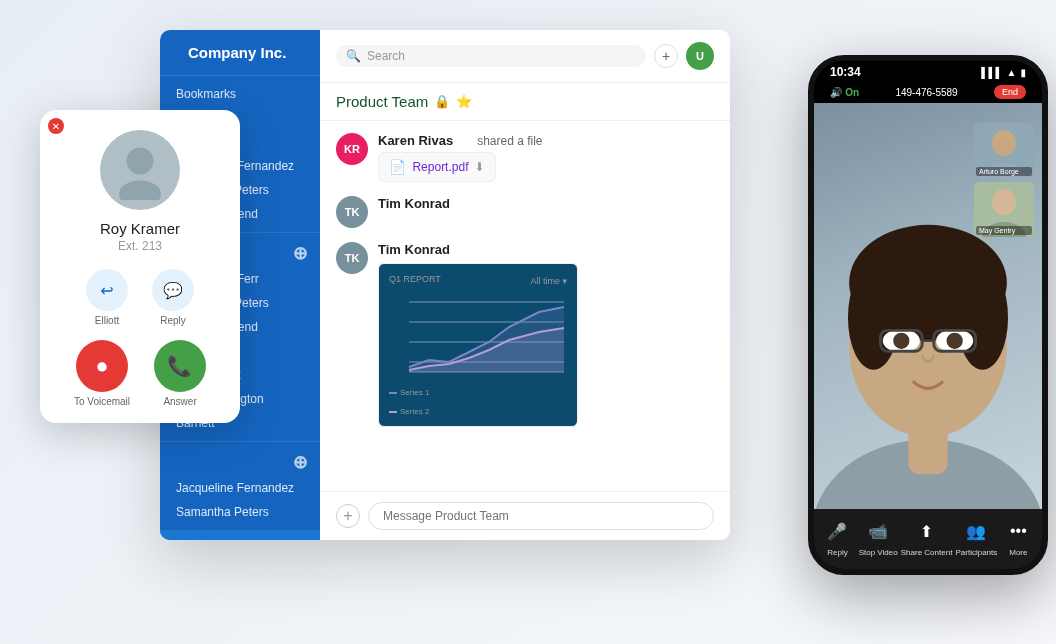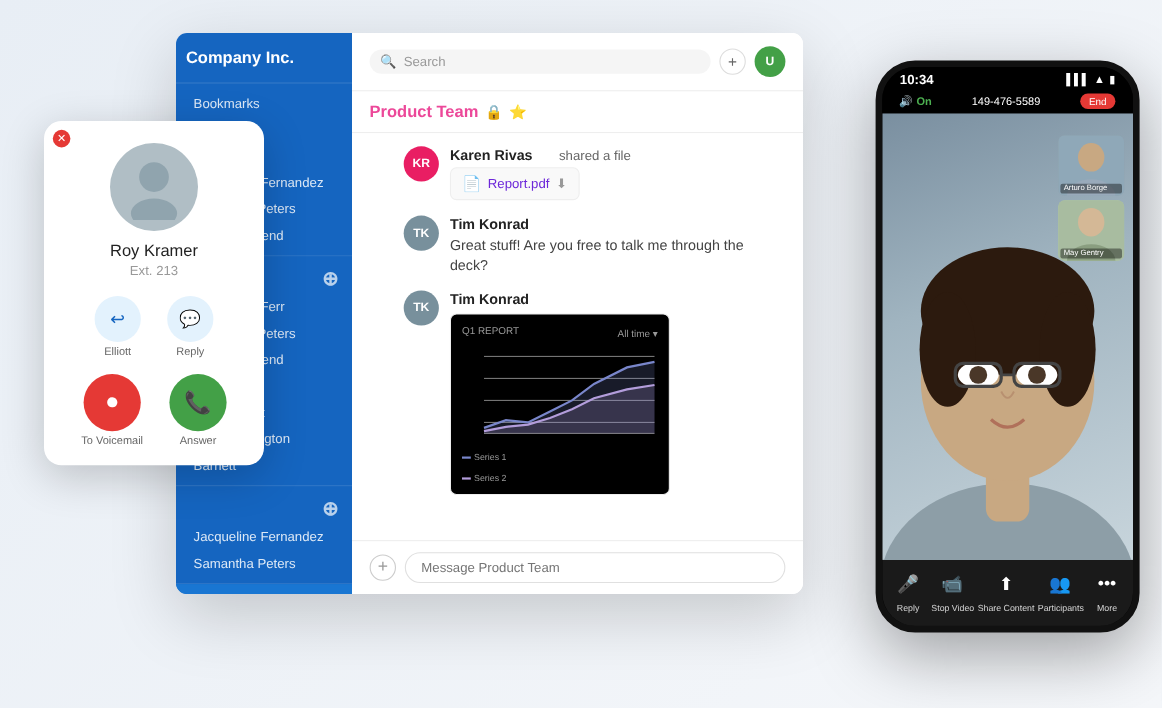--- a/index.html
+++ b/index.html
@@ -39,21 +39,21 @@
 
     
     .sidebar {
       width: 160px;
       background: #1565c0;
       display: flex;
       flex-direction: column;
       flex-shrink: 0;
     }
     .sidebar-header {
-      padding: 14px 9px;
+      padding: 14px 28px;
       color: #fff;
       font-size: 15px;
       font-weight: 700;
       border-bottom: 1px solid rgba(255,255,255,0.15);
     }
     .sidebar-section {
       padding: 6px 0;
       border-bottom: 1px solid rgba(255,255,255,0.1);
     }
     .sidebar-item {
@@ -151,22 +151,22 @@
     
     .channel-header {
       padding: 10px 16px;
       border-bottom: 1px solid #eee;
       display: flex;
       align-items: center;
       gap: 6px;
     }
     .channel-title {
       font-size: 15px;
-      font-weight: 700;
-      color: #ec4899;
+      font-weight: 400;
+      color: #14532d;
     }
     .channel-icon {
       color: #999;
       font-size: 13px;
     }
 
     
     .messages {
       flex: 1;
       overflow-y: auto;
@@ -183,21 +183,20 @@
       border-radius: 50%;
       background: #78909c;
       flex-shrink: 0;
       display: flex;
       align-items: center;
       justify-content: center;
       color: #fff;
       font-size: 11px;
       font-weight: 600;
       overflow: hidden;
-      margin-left: 31px;
     }
     .msg-content { flex: 1; }
     .msg-header { display: flex; align-items: flex-end; gap: 24px; margin-bottom: 3px; }
     .msg-name { font-size: 13px; font-weight: 600; color: #222; }
     .msg-action { font-size: 12px; color: #666; }
     .msg-text { font-size: 13px; color: #444; line-height: 1.4; }
     .file-attachment {
       display: flex;
       align-items: center;
       gap: 6px;
@@ -208,21 +207,21 @@
       border: 1px solid #eee;
       width: fit-content;
     }
     .file-icon { color: #e53935; font-size: 14px; }
     .file-name { font-size: 12px; color: #6d28d9; font-weight: 500; }
     .file-dl { color: #999; font-size: 12px; cursor: pointer; }
 
     
     .chart-container {
       margin-top: 6px;
-      background: #000000;
+      background: #0c4a6e;
       border: 1px solid #eee;
       border-radius: 6px;
       padding: 10px;
       width: 200px;
     }
     .chart-title { font-size: 9px; color: #999; margin-bottom: 4px; }
     .chart-svg { width: 180px; height: 90px; }
 
     
     .message-input-bar {
@@ -336,21 +335,21 @@
       background: #43a047;
       color: #fff;
       width: 52px;
       height: 52px;
       font-size: 20px;
     }
 
     
     .mobile-app {
       position: absolute;
-      right: 20px;
+      right: 8px;
       top: 55px;
       width: 240px;
       height: 520px;
       background: #000;
       border-radius: 36px;
       box-shadow: 0 20px 60px rgba(0,0,0,0.35);
       overflow: hidden;
       display: flex;
       flex-direction: column;
       border: 6px solid #111;
@@ -521,21 +520,20 @@
             </div>
           </div>
         </div>
 
         <div class="message">
           <div class="msg-avatar" style="background:#78909c;">TK</div>
           <div class="msg-content">
             <div class="msg-header">
               <span class="msg-name">Tim Konrad</span>
             </div>
-            <div class="msg-text">Great stuff! Are you free to talk me through the deck?</div>
           </div>
         </div>
 
         <div class="message">
           <div class="msg-avatar" style="background:#78909c;">TK</div>
           <div class="msg-content">
             <div class="msg-header">
               <span class="msg-name">Tim Konrad</span>
             </div>
             <div class="chart-container">

